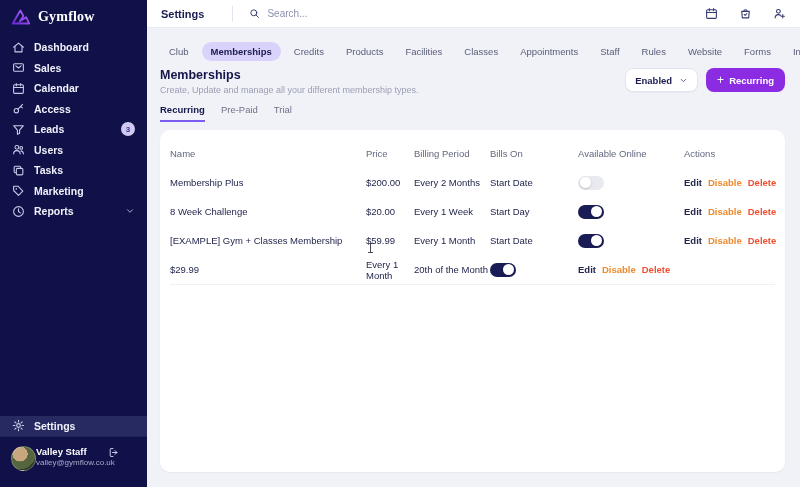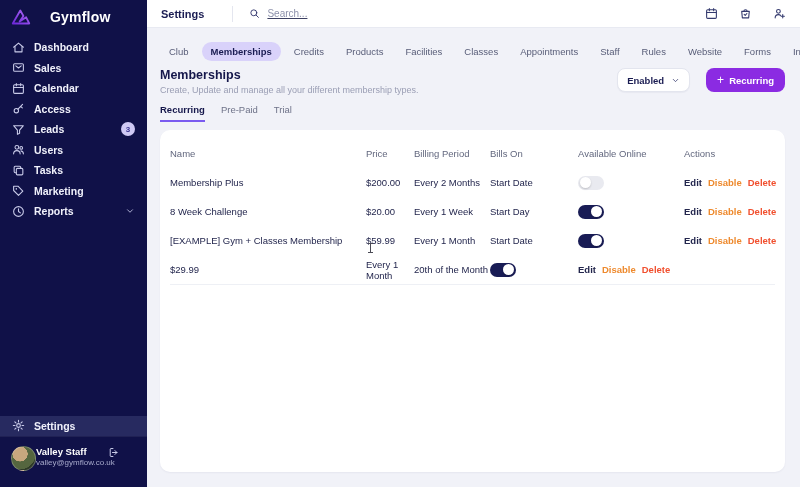--- a/index.html
+++ b/index.html
@@ -12,21 +12,21 @@
     color:#15174b;
   }
   svg { display:block; }
 
   
   .sidebar {
     position:absolute; left:0; top:0; width:147px; height:487px;
     background:#101148; display:flex; flex-direction:column;
     color:#ecedf8;
   }
-  .logo-row { display:flex; align-items:center; gap:18px; padding:7px 10px 6px 10px; }
+  .logo-row { display:flex; align-items:center; gap:6px; padding:7px 10px 6px 10px;font-family:Liberation Serif, serif; }
   .logo-mark { width:22px; height:20px; }
   .logo-text { font-size:14px; font-weight:700; letter-spacing:.2px; color:#ffffff; }
   .side-nav { display:flex; flex-direction:column; margin-top:4px; }
   .side-item {
     display:flex; align-items:center; gap:9px;
     height:20.5px; padding:0 12px; cursor:pointer;
   }
   .side-item .sicon { width:13px; height:13px; color:#c9cbe9; flex:0 0 13px; }
   .side-item .slabel { font-size:10.5px; font-weight:600; color:#f0f1fb; }
   .side-item .sbadge {
@@ -56,42 +56,42 @@
     position:absolute; left:147px; top:0; right:0; height:28px;
     background:#ffffff; border-bottom:1px solid #e8eaf2;
     display:flex; align-items:center; padding:0 14px;
   }
   .topbar-title { font-size:11px; font-weight:700; color:#1a1c52; }
   .topbar-divider { width:1px; height:16px; background:#e4e6ef; margin:0 16px 0 28px; }
   .search-wrap { display:flex; align-items:center; gap:7px; flex:1; }
   .search-icon { width:11px; height:11px; color:#30356b; }
   .search-input {
     border:none; outline:none; font-size:10px; color:#3c4062; width:200px;
-    font-family:"Liberation Sans",sans-serif; background:transparent;text-decoration:underline;
+    font-family:"Liberation Sans",sans-serif; background:transparent;
   }
   .search-input::placeholder { color:#8d91ab; }
   .topbar-icons { display:flex; align-items:center; gap:21px; }
   .tb-icon { width:13px; height:13px; color:#343a6e; cursor:pointer; }
 
   
   .content {
     position:absolute; left:147px; top:28px; right:0; bottom:0;
     background:#f1f2f8; padding:14px 15px 0 13px;
   }
   .tabs { display:flex; align-items:center; gap:4px; flex-wrap:nowrap; }
   .tab {
     font-size:9.5px; color:#585d78; padding:4px 9px; border-radius:12px;
     cursor:pointer; white-space:nowrap;
   }
   .tab.active { background:#d9d2fa; color:#1a1c52; font-weight:700; }
 
   .page-head { display:flex; align-items:flex-start; justify-content:space-between; margin-top:7px; }
   .page-title { font-size:12.5px; font-weight:700; color:#15174b; }
   .page-sub { font-size:9px; color:#9a9eb4; margin-top:3px; }
-  .head-controls { display:flex; align-items:flex-start; gap:16px; }
+  .head-controls { display:flex; align-items:flex-start; gap:8px; }
   .select {
     background:#ffffff; border:1px solid #e3e5ee; border-radius:8px;
     height:24px; padding:0 9px; display:flex; align-items:center; gap:7px;
     font-size:9.5px; font-weight:600; color:#1a1c52; cursor:pointer;
     box-shadow:0 1px 1px rgba(20,22,70,.04);
   }
   .select .chev { width:9px; height:9px; color:#30356b; }
   .btn-primary {
     background:#8b2be2; color:#ffffff; border:none; border-radius:8px;
     height:24px; padding:0 11px; font-size:9.5px; font-weight:700;

